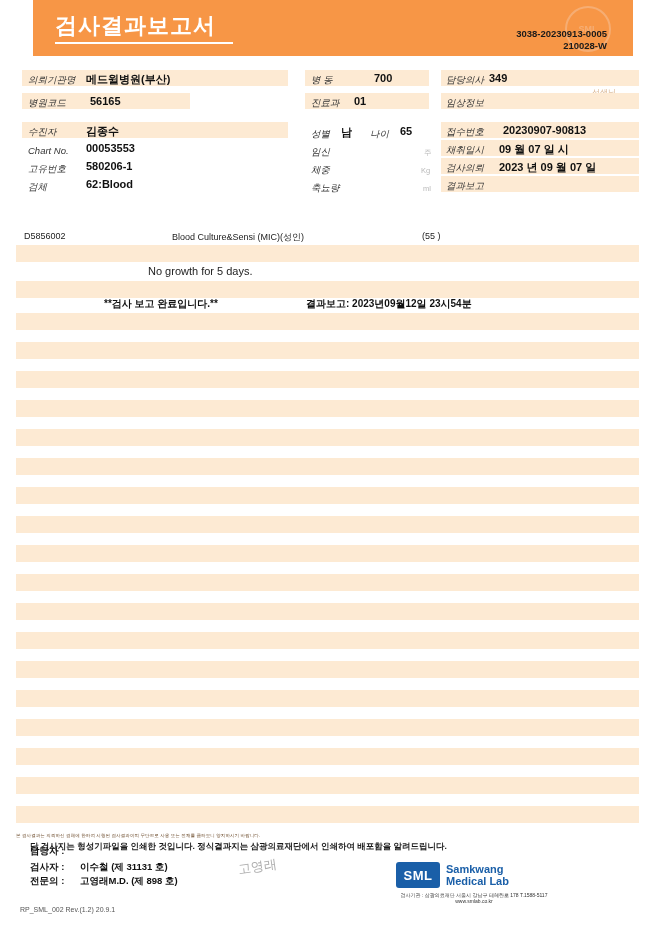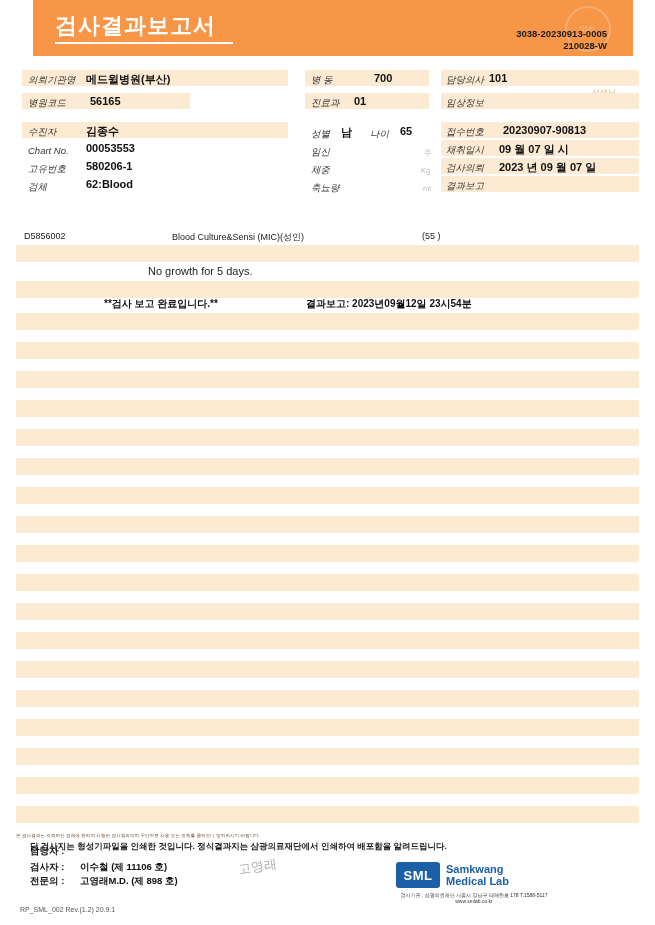--- a/index.html
+++ b/index.html
@@ -112,21 +112,21 @@
   <div class="fill" style="left:22px; top:70px; width:266px; height:16px;"></div>
   <div class="lbl" style="left:28px; top:74px;">의뢰기관명</div>
   <div class="val" style="left:86px; top:72px;">메드윌병원(부산)</div>
 
   <div class="fill" style="left:305px; top:70px; width:124px; height:16px;"></div>
   <div class="lbl" style="left:311px; top:74px;">병 동</div>
   <div class="val" style="left:354px; top:72px;margin-left:20px;">700</div>
 
   <div class="fill" style="left:441px; top:70px; width:198px; height:16px;"></div>
   <div class="lbl" style="left:446px; top:74px;">담당의사</div>
-  <div class="val" style="left:489px; top:72px;">101</div>
+  <div class="val" style="left:489px; top:72px;">349</div>
   <div class="ghost" style="left:592px; top:87px;">선생님</div>
 
   <div class="fill" style="left:22px; top:93px; width:168px; height:16px;"></div>
   <div class="lbl" style="left:28px; top:97px;">병원코드</div>
   <div class="val" style="left:90px; top:95px;">56165</div>
 
   <div class="fill" style="left:305px; top:93px; width:124px; height:16px;"></div>
   <div class="lbl" style="left:311px; top:97px;">진료과</div>
   <div class="val" style="left:354px; top:95px;">01</div>
 
@@ -212,21 +212,21 @@
   <div class="stripe" style="top:748px;"></div>
   <div class="stripe" style="top:777px;"></div>
   <div class="stripe" style="top:806px;"></div>
 
   <div class="fine">본 검사결과는 의뢰하신 검체에 한하여 시행된 검사결과이며 무단으로 사용 또는 전재를 금하오니 양지하시기 바랍니다.</div>
 
   <div class="foot-lbl" style="top:845px;">담당자 :</div>
   <div class="foot-note">당 검사지는 형성기파일을 인쇄한 것입니다. 정식결과지는 삼광의료재단에서 인쇄하여 배포함을 알려드립니다.</div>
 
   <div class="foot-lbl" style="top:861px;">검사자 :</div>
-  <div class="foot-line" style="left:80px; top:861px;">이수철 (제 11106 호)</div>
+  <div class="foot-line" style="left:80px; top:861px;">이수철 (제 31131 호)</div>
 
   <div class="foot-lbl" style="top:875px;">전문의 :</div>
   <div class="foot-line" style="left:80px; top:875px;">고영래M.D. (제 898 호)</div>
 
   <div class="sign">고영래</div>
 
   <div class="logo-box">
     <div class="logo-badge">SML</div>
     <div class="logo-t1">Samkwang</div>
     <div class="logo-t2">Medical Lab</div>

